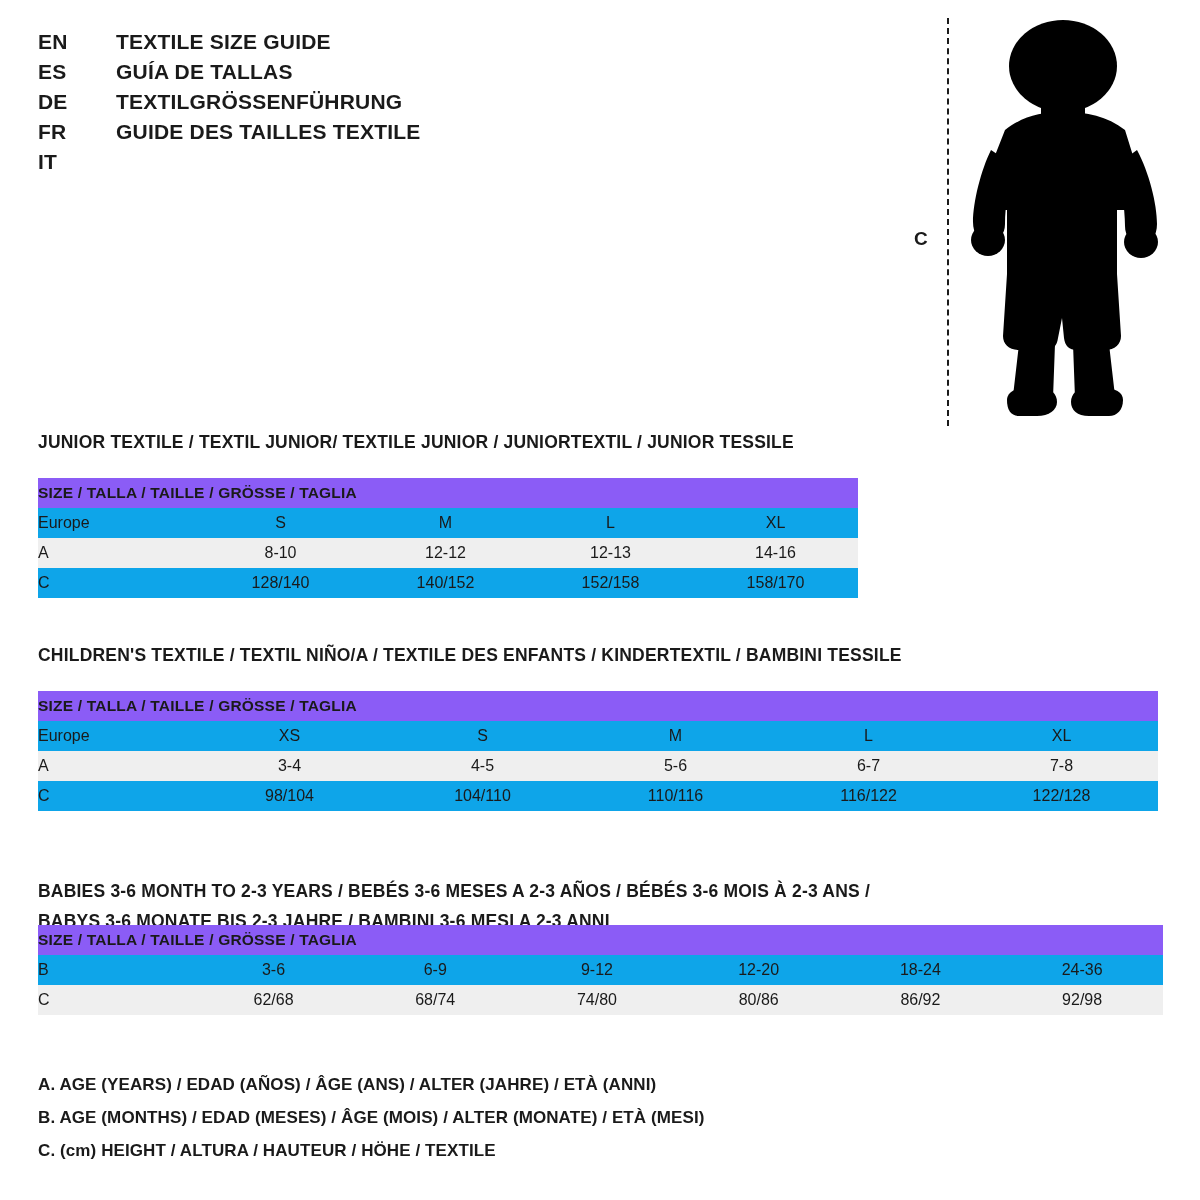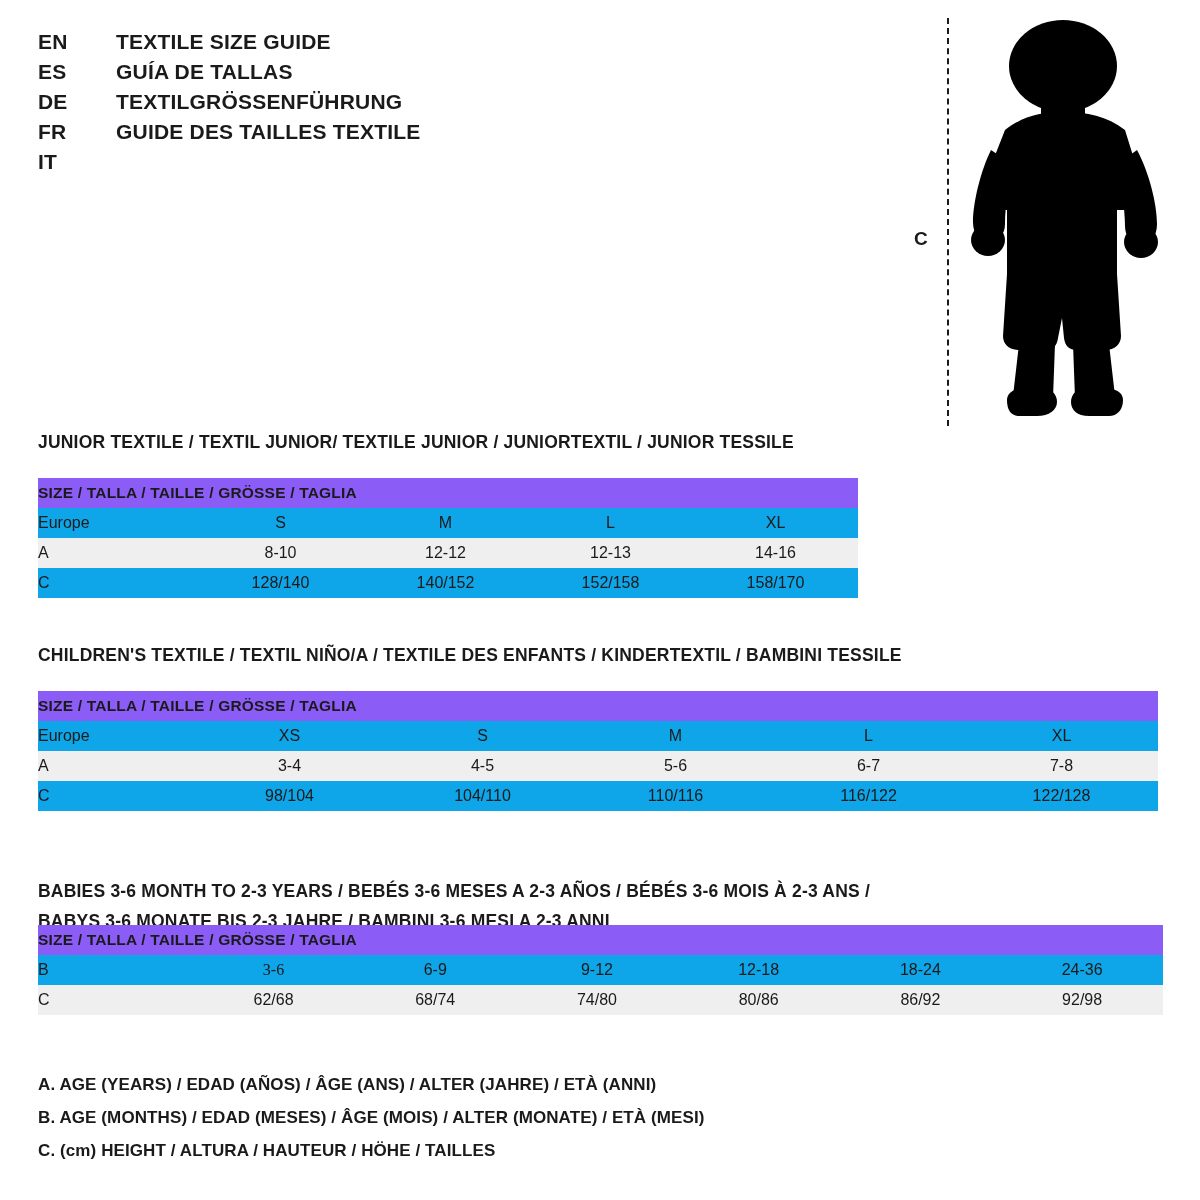--- a/index.html
+++ b/index.html
@@ -292,38 +292,38 @@
     <div>BABYS 3-6 MONATE BIS 2-3 JAHRE / BAMBINI 3-6 MESI A 2-3 ANNI</div>
   </div>
 
   <table class="size-table" style="left:38px; top:925px; width:1125px;">
     <tbody>
         <tr class="hdr-band">
       <td colspan="7">SIZE / TALLA / TAILLE / GRÖSSE / TAGLIA</td>
     </tr>
     <tr class="row-white">
       <td class="cell-label" style="width:155px;">B</td>
-      <td class="cell-val" style="width:162px;font-family:Liberation Serif, serif;">3-6</td>
+      <td class="cell-val" style="width:162px;">3-6</td>
       <td class="cell-val" style="width:162px;">6-9</td>
       <td class="cell-val" style="width:162px;">9-12</td>
-      <td class="cell-val" style="width:162px;">12-18</td>
+      <td class="cell-val" style="width:162px;">12-20</td>
       <td class="cell-val" style="width:162px;">18-24</td>
       <td class="cell-val" style="width:162px;">24-36</td>
     </tr>
     <tr class="row-gray">
       <td class="cell-label">C</td>
       <td class="cell-val">62/68</td>
       <td class="cell-val">68/74</td>
       <td class="cell-val">74/80</td>
       <td class="cell-val">80/86</td>
       <td class="cell-val">86/92</td>
       <td class="cell-val">92/98</td>
     </tr>
   </tbody>
     </table>
 
   <div class="legend">
     <div class="legend-line">A. AGE (YEARS) / EDAD (AÑOS) / ÂGE (ANS) / ALTER (JAHRE) / ETÀ (ANNI)</div>
     <div class="legend-line">B. AGE (MONTHS) / EDAD (MESES) / ÂGE (MOIS) / ALTER (MONATE) / ETÀ (MESI)</div>
-    <div class="legend-line">C. (cm) HEIGHT / ALTURA / HAUTEUR / HÖHE / TAILLES</div>
+    <div class="legend-line">C. (cm) HEIGHT / ALTURA / HAUTEUR / HÖHE / TEXTILE</div>
   </div>
 
 </div>
 
 </body></html>

